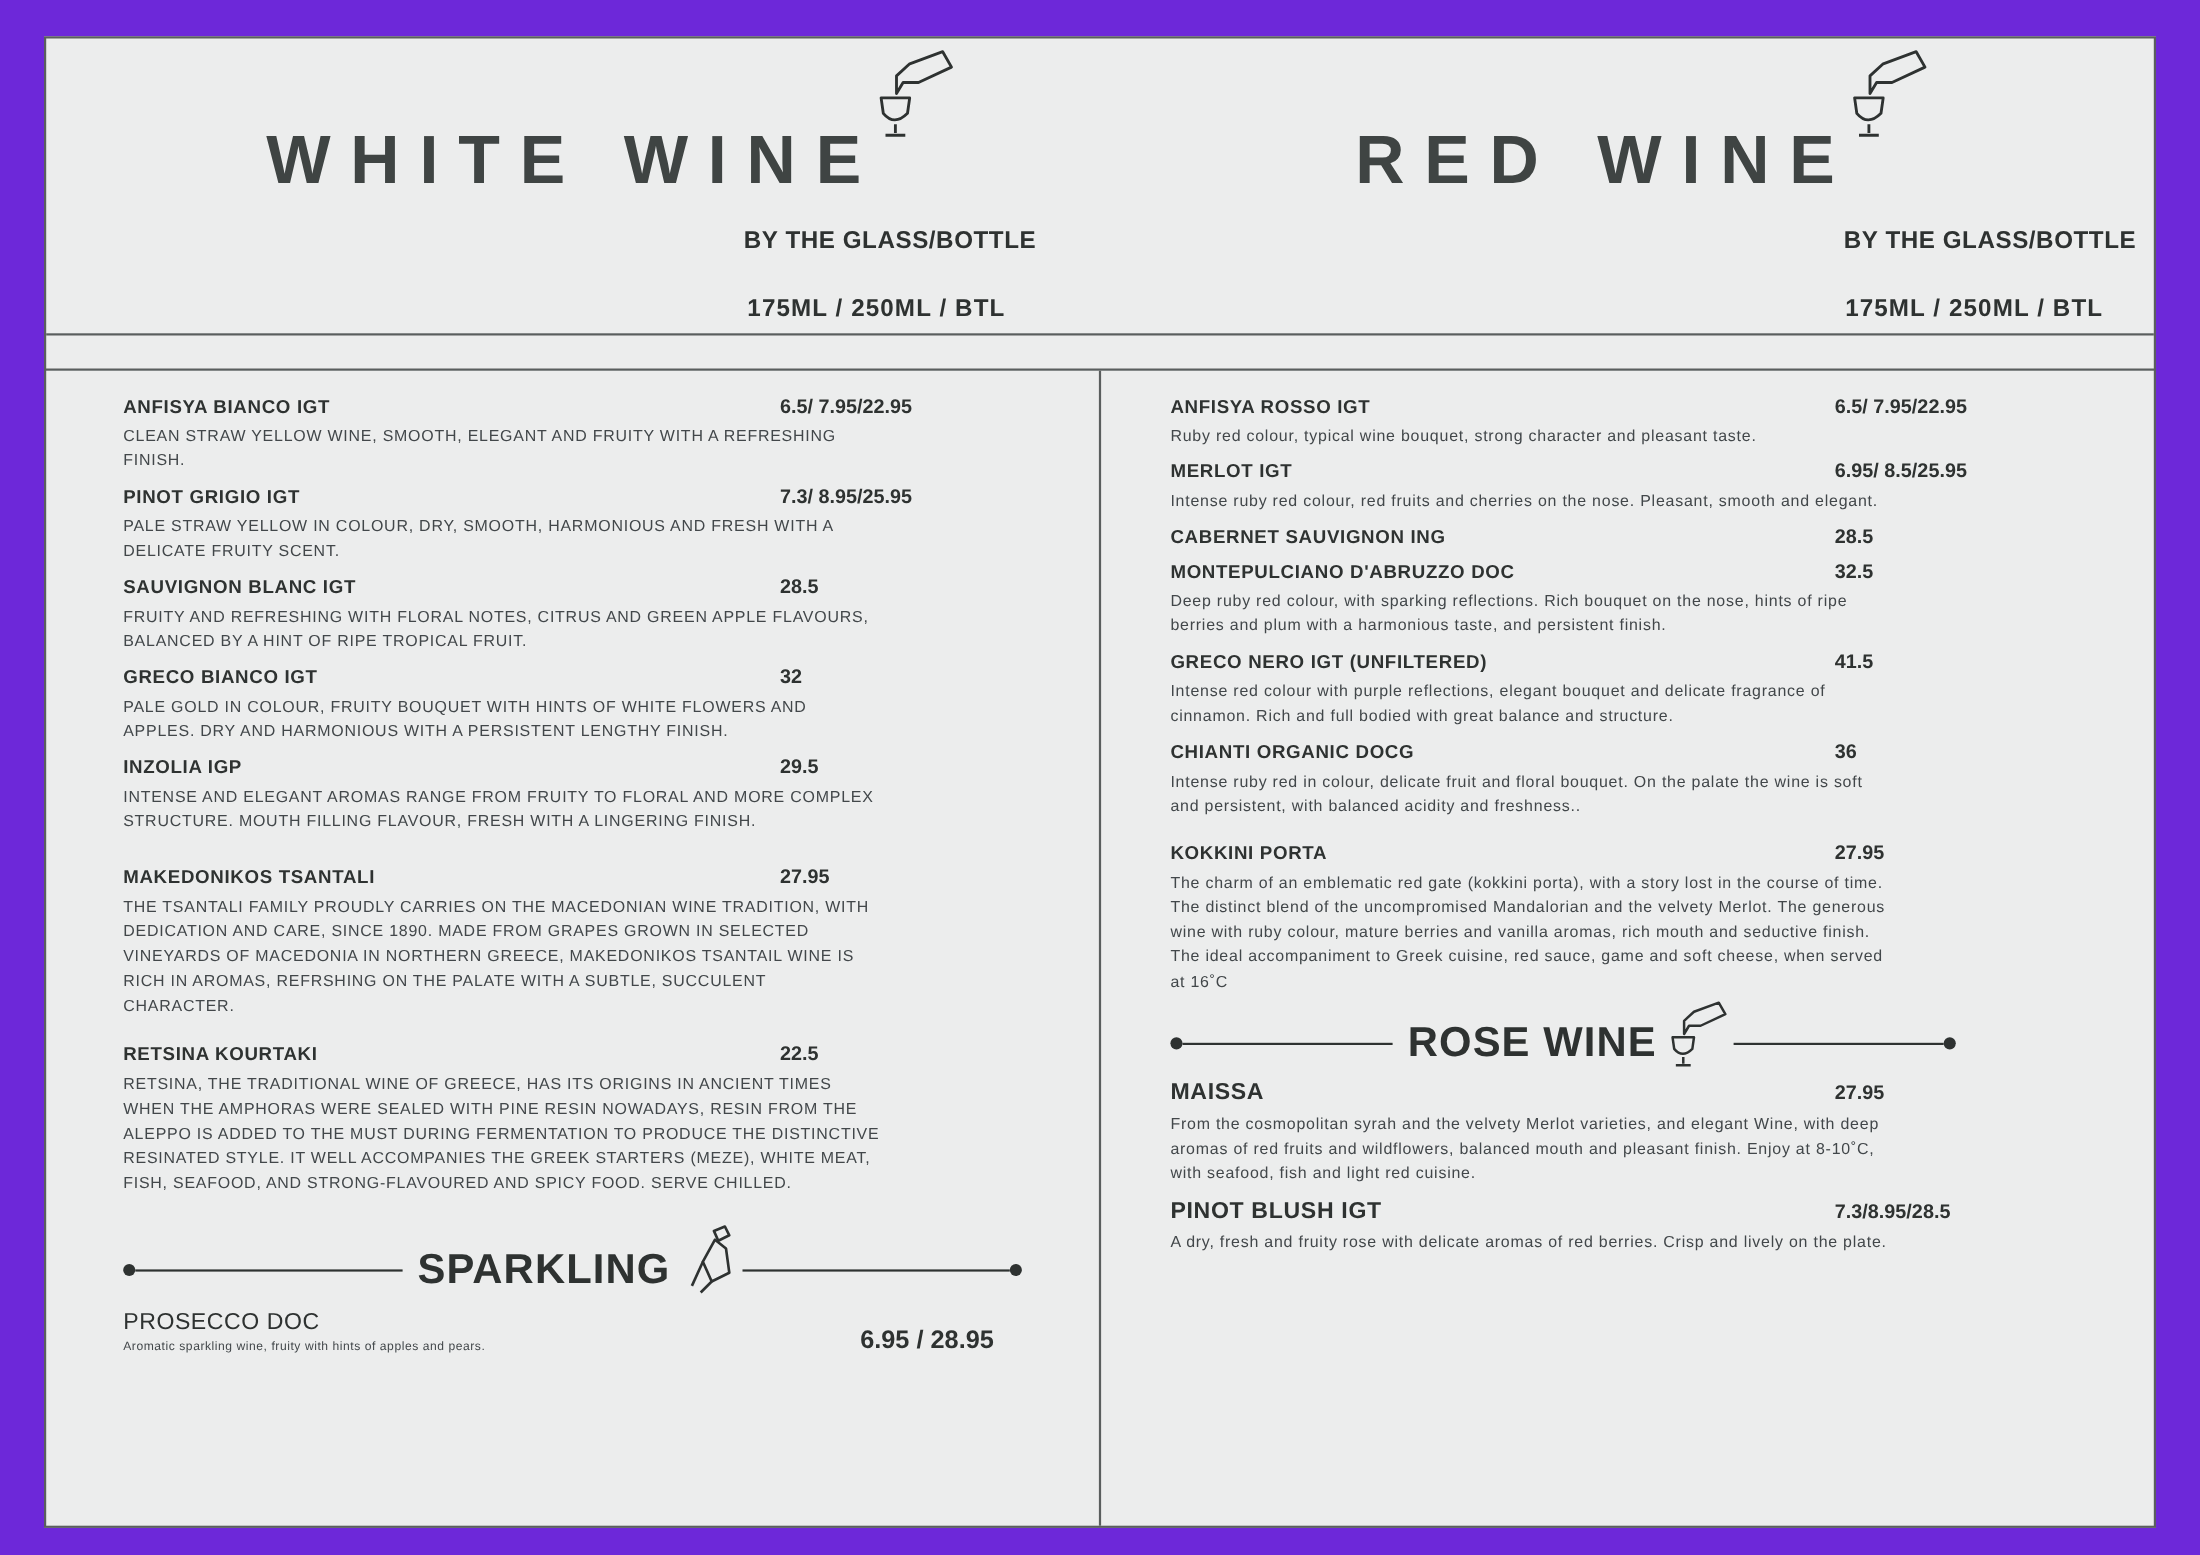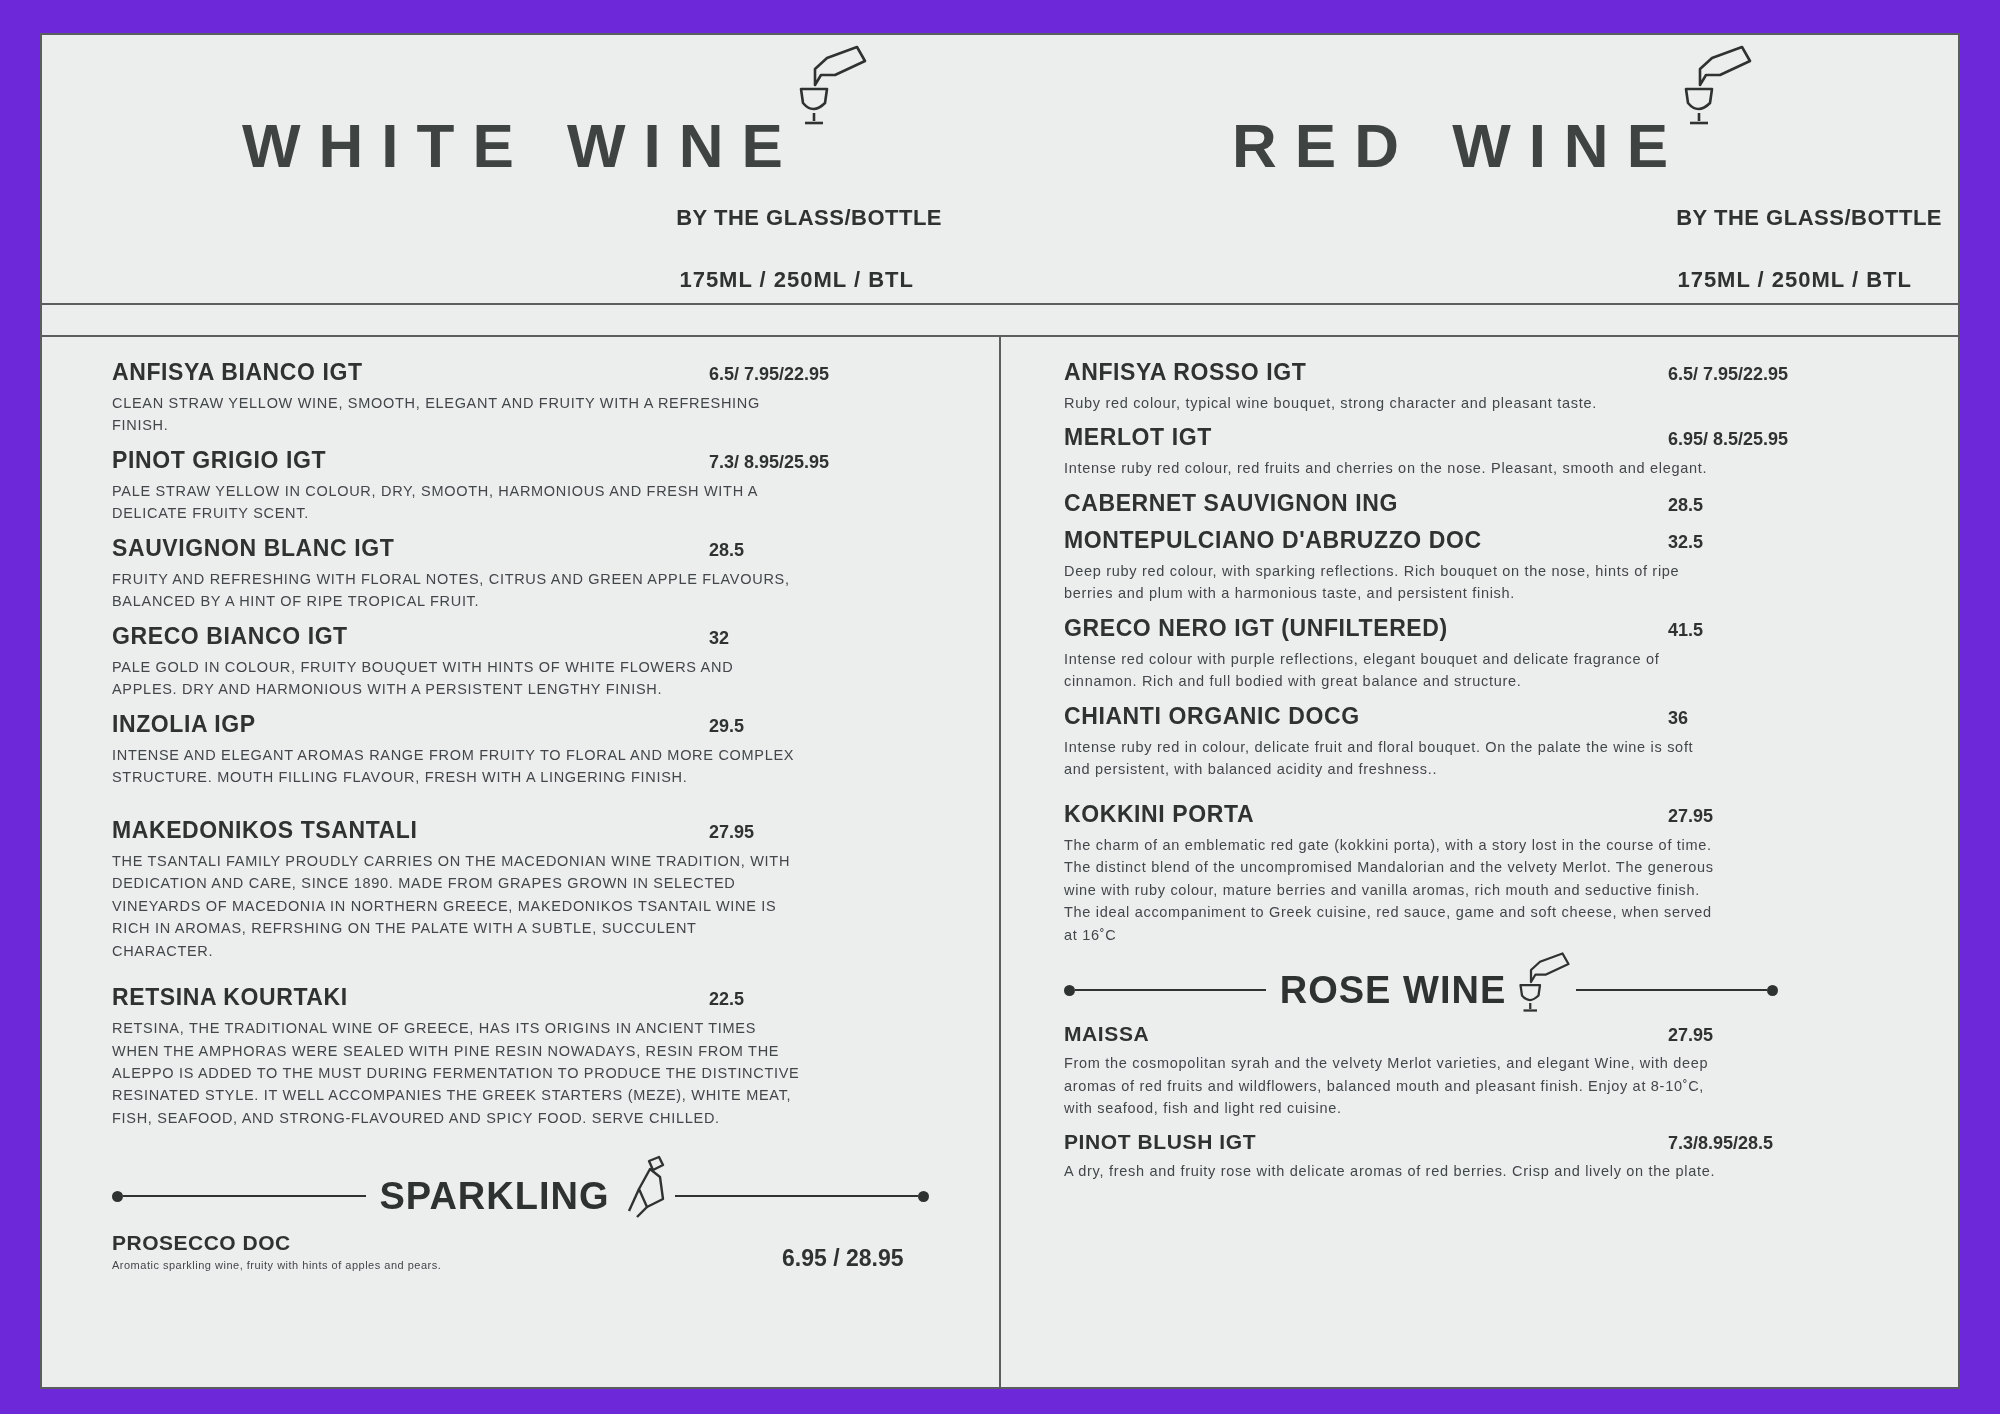--- a/index.html
+++ b/index.html
@@ -115,21 +115,21 @@
   }
   .col-left { width: 957px; padding: 22px 40px 0 70px; }
   .col-right { width: 959px; padding: 22px 40px 0 65px; }
 
   .item { margin-bottom: 10px; }
   .item-head {
     display: flex;
     align-items: baseline;
   }
   .item-name {
-    font-size: 23px;
+    font-size: 17px;
     font-weight: bold;
     color: #2e3231;
     letter-spacing: 0.6px;
     flex: 0 0 auto;
     white-space: nowrap;
   }
   .spacer { flex: 1 1 auto; }
   .item-price {
     font-size: 18px;
     font-weight: bold;
@@ -178,21 +178,21 @@
     flex: 0 0 auto;
   }
 
   .sparkling-wrap { margin-top: 40px; padding-right: 30px;}
   .rose-wrap { margin-top: 12px; padding-right: 140px;}
 
   .last-row { display: flex; align-items: flex-start; margin-top: 8px;}
   .last-left { flex: 0 0 auto; }
   .small-name {
     font-size: 21px;
-    font-weight: bold;
+    font-weight: normal;
     color: #2e3231;
     letter-spacing: 0.5px;
   }
   .small-desc {
     font-size: 11px;
     color: #42474a;
     letter-spacing: 0.5px;
     margin-top: 4px;
   }
   .last-price {

